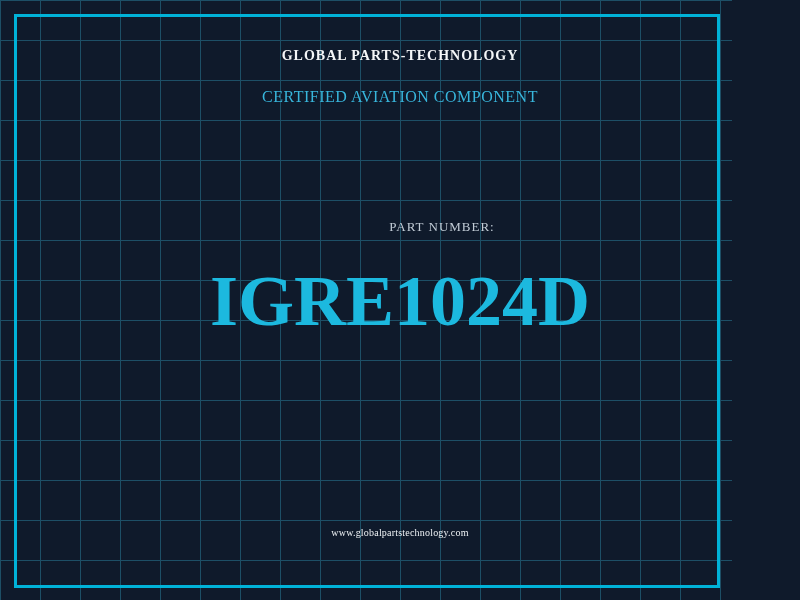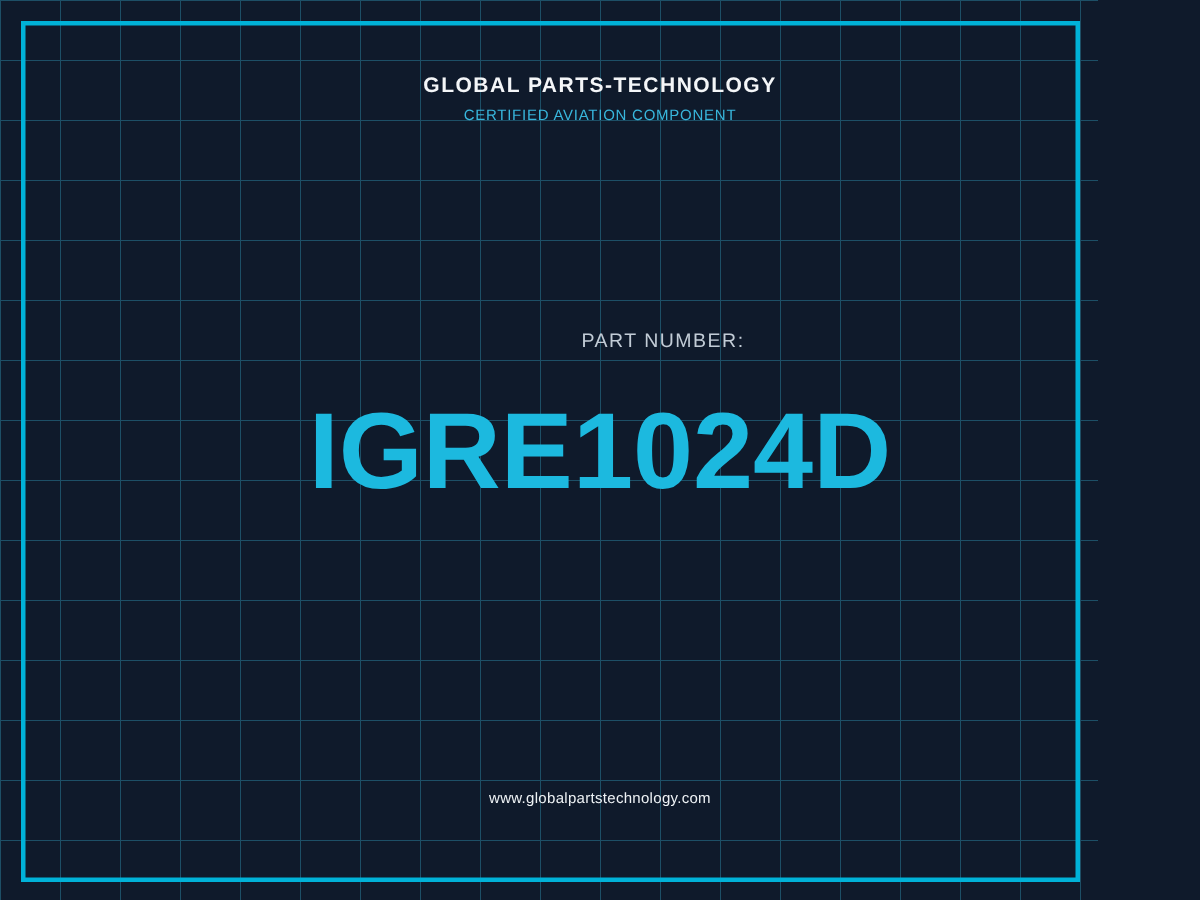--- a/index.html
+++ b/index.html
@@ -10,21 +10,21 @@
   .canvas {
     position: relative;
     width: 732px;
     height: 600px;
     overflow: hidden;
     background-color: #0f1a2b;
     background-image:
       linear-gradient(to right, #1d4f66 1px, transparent 1px),
       linear-gradient(to bottom, #1d4f66 1px, transparent 1px);
     background-size: 40px 40px;
-    font-family: Liberation Sans, sans-serif;
+    font-family: Liberation Serif, serif;
   }
   .frame {
     position: absolute;
     left: 14px;
     top: 14px;
     right: 12px;
     bottom: 12px;
     border: 3px solid #00b2d8;
     pointer-events: none;
   }
@@ -36,22 +36,22 @@
     white-space: pre;
   }
   .company-name {
     top: 48px;
     font-size: 14px;
     font-weight: bold;
     letter-spacing: 1px;
     color: #f4f6f8;
   }
   .tagline {
-    top: 72px;
-    font-size: 10px;
+    top: 88px;
+    font-size: 16px;
     letter-spacing: 0.5px;
     color: #38b6dc;
   }
   .part-label {
     top: 219px;
     font-size: 13px;
     letter-spacing: 1px;
     color: #c2ccd6;
     padding-left: 42px;
   }

